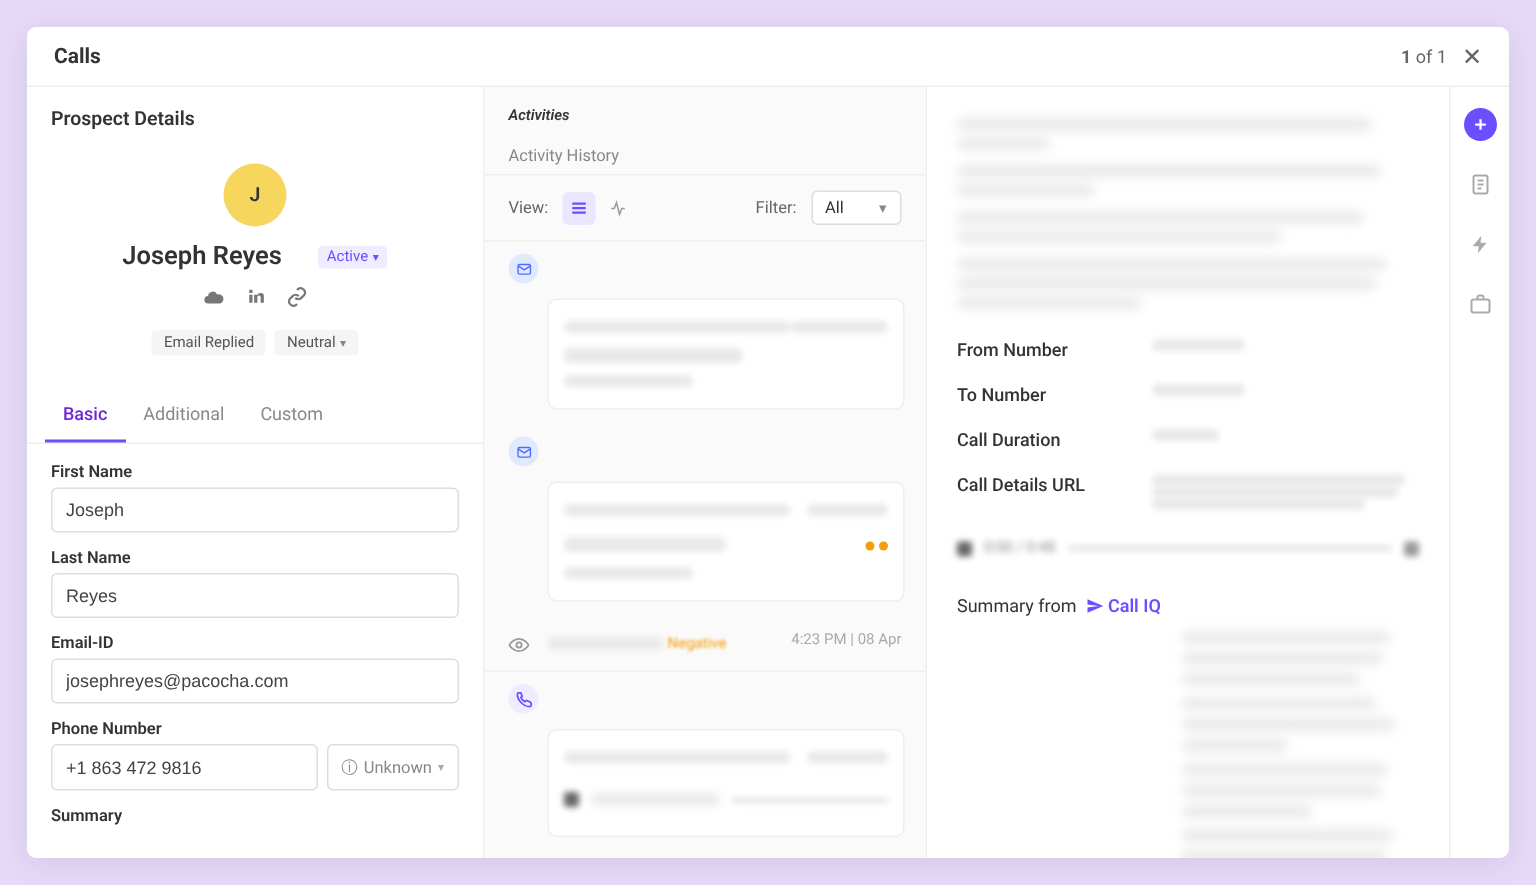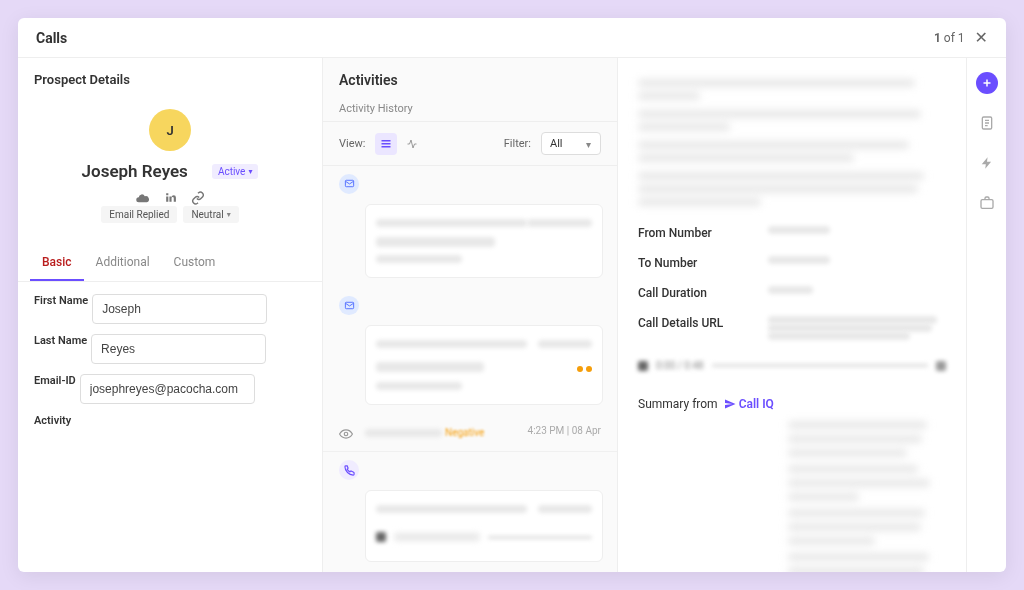--- a/index.html
+++ b/index.html
@@ -13,37 +13,37 @@
 .left-panel { width: 305px; border-right: 1px solid #eee; display: flex; flex-direction: column; overflow-y: auto; }
 .left-header { padding: 14px 16px 6px; font-weight: 600; font-size: 13px; }
 .avatar-block { display: flex; flex-direction: column; align-items: center; padding: 16px 0 8px; }
 .avatar { width: 42px; height: 42px; border-radius: 50%; background: #f7d65e; display: flex; align-items: center; justify-content: center; font-weight: 600; color: #333; }
 .name-row { display: flex; align-items: center; gap: 24px; margin-top: 10px; justify-content: center; }
 .prospect-name { font-size: 17px; font-weight: 600; }
 .status-pill { background: #f0ecff; color: #6b4eff; font-size: 10px; padding: 2px 6px; border-radius: 3px; display: flex; align-items: center; gap: 3px; }
 .status-pill::after { content: '▾'; font-size: 8px; }
 .social-row { display: flex; gap: 14px; margin-top: 10px; color: #777; }
 .social-row span { cursor: pointer; }
-.badge-row { display: flex; gap: 6px; margin-top: 0; }
+.badge-row { display: flex; gap: 6px; margin-top: 14px; }
 .badge { background: #f5f5f5; color: #555; font-size: 10px; padding: 3px 8px; border-radius: 3px; display: flex; align-items: center; gap: 3px; }
 .badge.drop::after { content: '▾'; font-size: 8px; color: #888; }
 .tabs { display: flex; border-bottom: 1px solid #eee; margin-top: 14px; padding: 0 12px; }
 .tab { padding: 10px 12px; font-size: 12px; color: #888; cursor: pointer; border-bottom: 2px solid transparent; }
-.tab.active { color: #b91c1c; border-bottom-color: #6b4eff; font-weight: 500; }
+.tab.active { color: #6d28d9; border-bottom-color: #6b4eff; font-weight: 500; }
 .form-section { padding: 12px 16px; display: flex; flex-direction: column; gap: 10px; }
-.field { display: flex; gap: 4px; }
+.field { display: flex; flex-direction: column; gap: 4px; }
 .field-label { font-size: 11px; font-weight: 600; color: #333; }
 .field-input { border: 1px solid #ddd; border-radius: 4px; padding: 7px 9px; font-size: 12px; color: #444; background: #fff; }
 .field-row { display: flex; gap: 6px; }
 .field-row .field-input { flex: 1; }
 .unknown-btn { border: 1px solid #ddd; border-radius: 4px; padding: 7px 9px; font-size: 11px; color: #888; display: flex; align-items: center; gap: 4px; background: #fff; cursor: pointer; }
 .select-input { position: relative; }
 .select-input::after { content: '▾'; position: absolute; right: 10px; top: 50%; transform: translateY(-50%); color: #888; font-size: 10px; pointer-events: none; }
 .middle-panel { width: 295px; background: #fafafa; border-right: 1px solid #eee; display: flex; flex-direction: column; overflow-y: auto; }
-.mid-header { padding: 14px 16px 4px; font-weight: 600; font-size: 14px; }
+.mid-header { padding: 14px 16px 4px; font-weight: 600; font-size: 10px; font-style: italic; }
 .mid-sub { padding: 10px 16px 6px; font-size: 11px; color: #888; border-bottom: 1px solid #eee; }
 .filter-row { display: flex; align-items: center; gap: 10px; padding: 10px 16px; border-bottom: 1px solid #eee; font-size: 11px; }
 .filter-row .lbl { color: #666; }
 .view-btns { display: flex; gap: 4px; }
 .view-btn { width: 22px; height: 22px; border-radius: 4px; display: flex; align-items: center; justify-content: center; cursor: pointer; color: #999; }
 .view-btn.active { background: #ebe6ff; color: #6b4eff; }
 .filter-select { border: 1px solid #ddd; border-radius: 4px; padding: 4px 24px 4px 8px; font-size: 11px; background: #fff; position: relative; cursor: pointer; min-width: 60px; }
 .activity-item { padding: 10px 16px; border-bottom: 1px solid #f0f0f0; font-size: 11px; color: #666; display: flex; align-items: flex-start; gap: 8px; }
 .activity-item .ico { width: 18px; flex-shrink: 0; color: #999; margin-top: 2px; }
 .activity-item .content { flex: 1; }
@@ -140,21 +140,32 @@
         </div>
         <div class="field">
           <div class="field-label">Last Name</div>
           <input class="field-input" value="Reyes" style="">
         </div>
         <div class="field">
           <div class="field-label">Email-ID</div>
           <input class="field-input" value="josephreyes@pacocha.com" style="">
         </div>
         <div class="field">
-          <div class="field-label">Activity</div>
+          <div class="field-label">Phone Number</div>
+          <div class="field-row">
+            <input class="field-input" value="+1 863 472 9816" style="">
+            <div class="unknown-btn">
+              <span>ⓘ</span>
+              <span>Unknown</span>
+              <span style="font-size:8px;color:#aaa">▾</span>
+            </div>
+          </div>
+        </div>
+        <div class="field">
+          <div class="field-label">Summary</div>
         </div>
 
       </div>
     </div>
 
     <div class="middle-panel">
       <div class="mid-header">Activities</div>
       <div class="mid-sub">Activity History</div>
       <div class="filter-row">
         <span class="lbl">View:</span>

